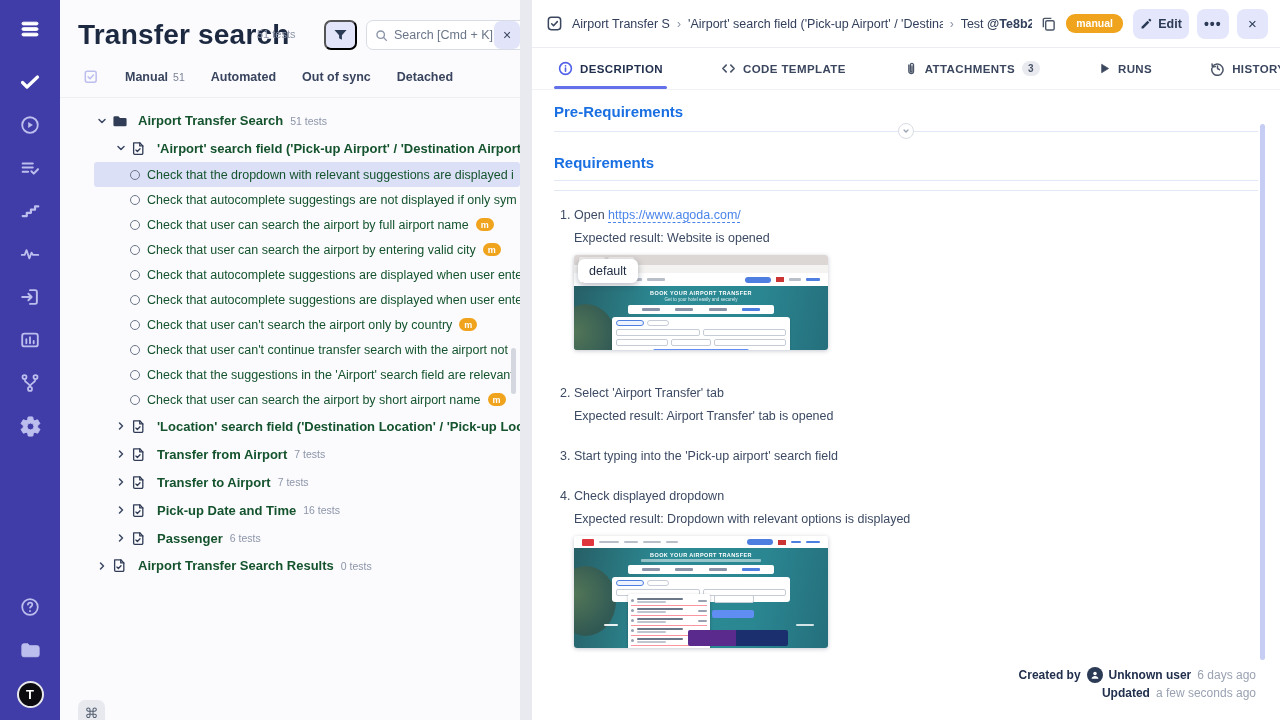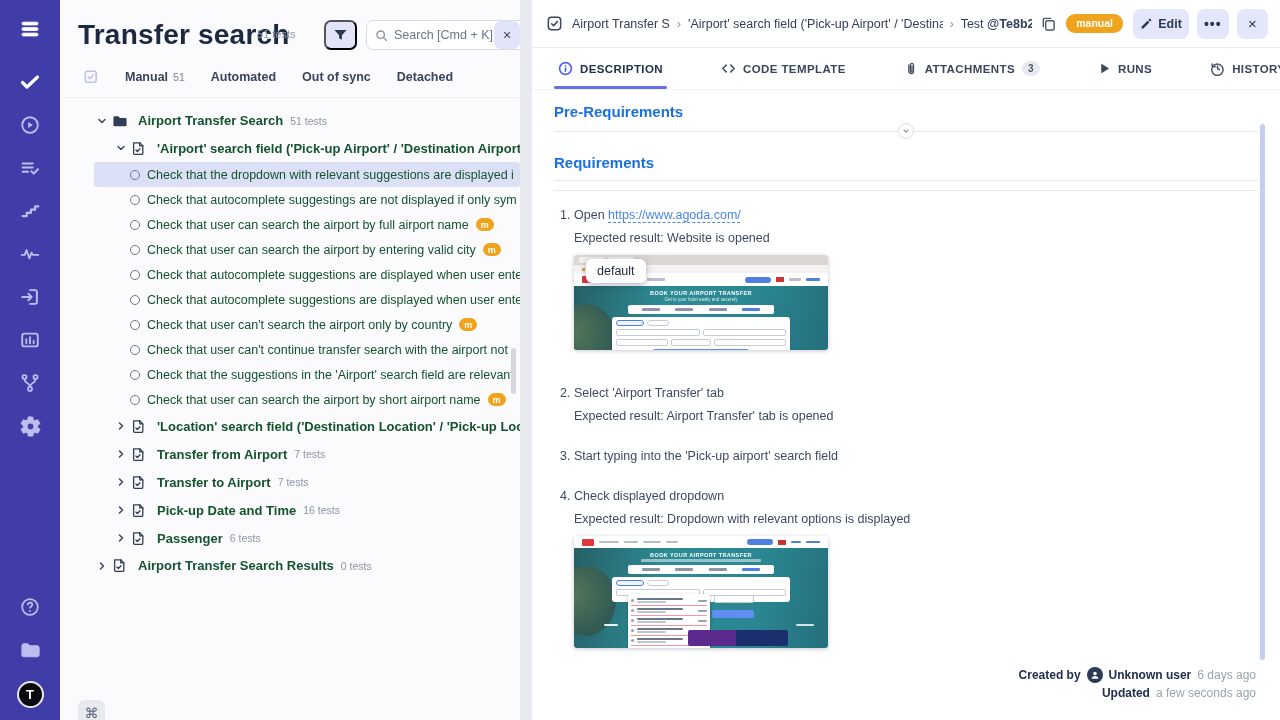--- a/index.html
+++ b/index.html
@@ -129,21 +129,21 @@
   .t-dtext { flex:1; }
   .t-dtext i { display:block; height:1.8px; background:#6B7689; border-radius:1px; width:80%; margin-bottom:1.5px; }
   .t-dtext i.sub { width:50%; background:#C0C6D0; margin-bottom:0; }
   .t-dcode { width:9px; height:2px; background:#9AA2B2; border-radius:1px; flex:none; }
   .t-btn2 { position:absolute; left:138px; top:62px; width:42px; height:8px; background:#5F8DF2; border-radius:2px; }
   .t-in2 { position:absolute; left:140px; top:47px; width:40px; height:8px; border:1px solid #C6CCD6; border-radius:2px; background:#fff; }
   .t-promo { position:absolute; left:114px; bottom:2px; width:48px; height:16px; background:#5A2A8C; border-radius:2px 0 0 2px; }
   .t-promo2 { position:absolute; left:162px; bottom:2px; width:52px; height:16px; background:#1B2F6E; border-radius:0 2px 2px 0; }
   .t-seeall { position:absolute; right:14px; bottom:22px; width:18px; height:2px; background:rgba(255,255,255,.8); border-radius:1px; }
   .t-applbl { position:absolute; left:30px; bottom:22px; width:14px; height:2.5px; background:rgba(255,255,255,.9); border-radius:1px; }
-  .default-label { position:absolute; left:12px; top:4px; height:24px; background:#fff; border-radius:6px; box-shadow:0 2px 7px rgba(30,40,70,.35); display:flex; align-items:center; padding:0 11px; font-size:12.5px; color:#1D2940; z-index:3; }
+  .default-label { position:absolute; left:4px; top:4px; height:24px; background:#fff; border-radius:6px; box-shadow:0 2px 7px rgba(30,40,70,.35); display:flex; align-items:center; padding:0 11px; font-size:12.5px; color:#1D2940; z-index:3; }
 
   .d-footer { position:absolute; right:24px; bottom:18px; text-align:right; }
   .f-row { display:flex; align-items:center; justify-content:flex-end; gap:6px; height:18px; font-size:12px; }
   .f-label { font-weight:bold; color:#22304E; }
   .f-user { font-weight:bold; color:#22304E; }
   .f-ago { color:#9AA2B2; }
   .f-avatar { width:16px; height:16px; border-radius:50%; background:#2B3A55; display:flex; align-items:center; justify-content:center; }
   .d-scrollthumb { position:absolute; right:15px; top:124px; width:5px; height:536px; background:#C5CDF4; border-radius:3px; cursor:pointer; }
 </style>
 </head>

